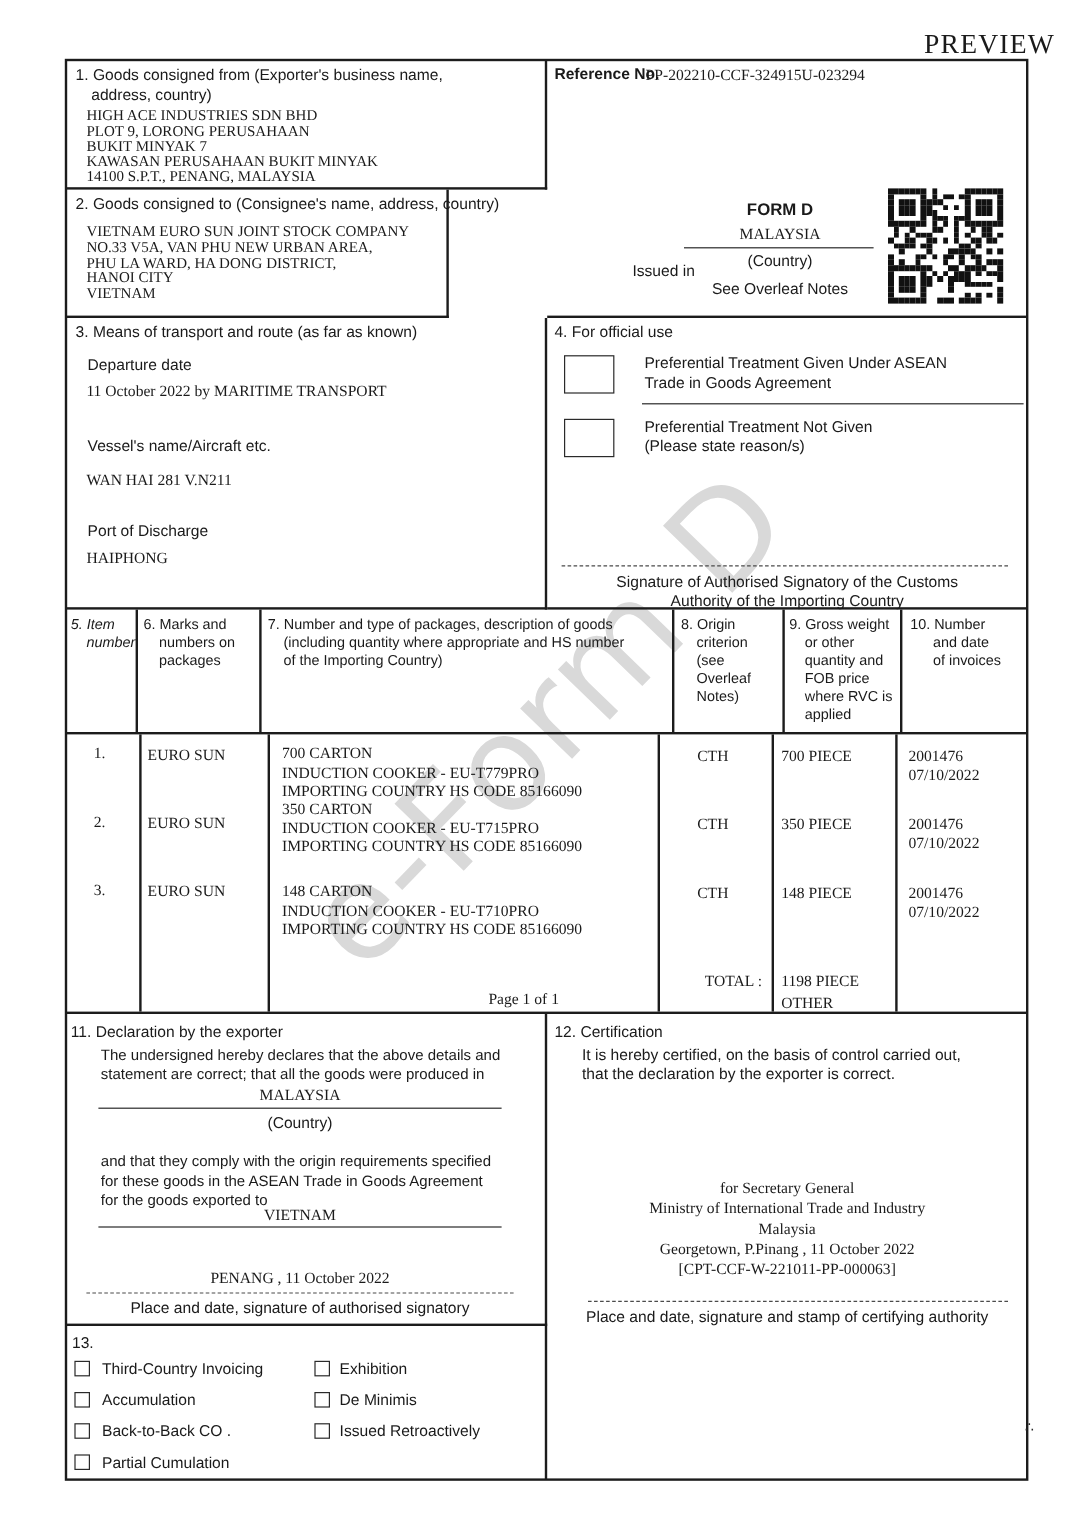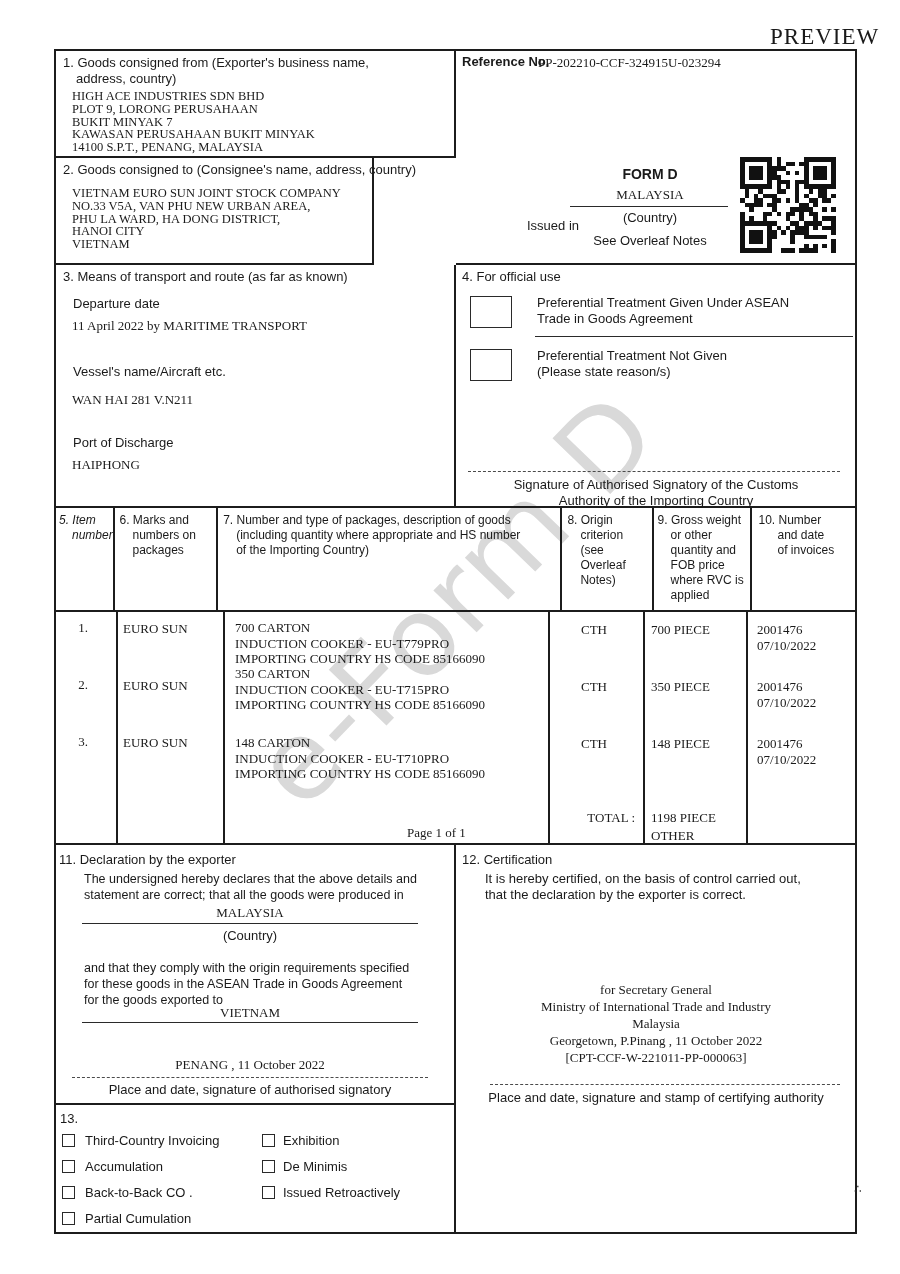--- a/index.html
+++ b/index.html
@@ -515,21 +515,21 @@
           <div></div>
           <div></div>
           <div class="on"></div>
         </div>
       </div>
   </div>
 
   <div class="box bR bB z" style="left:55px;top:265px;width:401px;height:243px;">
     <div class="abs sans" style="left:8px;top:4px;">3. Means of transport and route (as far as known)</div>
     <div class="abs sans" style="left:18px;top:31px;">Departure date</div>
-    <div class="abs serif" style="left:17px;top:53px;">11 April 2022 by MARITIME TRANSPORT</div>
+    <div class="abs serif" style="left:17px;top:53px;">11 October 2022 by MARITIME TRANSPORT</div>
     <div class="abs sans" style="left:18px;top:99px;">Vessel's name/Aircraft etc.</div>
     <div class="abs serif" style="left:17px;top:127px;">WAN HAI 281 V.N211</div>
     <div class="abs sans" style="left:18px;top:170px;">Port of Discharge</div>
     <div class="abs serif" style="left:17px;top:192px;">HAIPHONG</div>
   </div>
 
   <div class="box bB z" style="left:456px;top:265px;width:400px;height:243px;">
     <div class="abs sans" style="left:6px;top:4px;">4. For official use</div>
     <div class="checkbox" style="left:14px;top:31px;width:42px;height:32px;"></div>
     <div class="abs sans pre" style="left:81px;top:30px;">Preferential Treatment Given Under ASEAN

